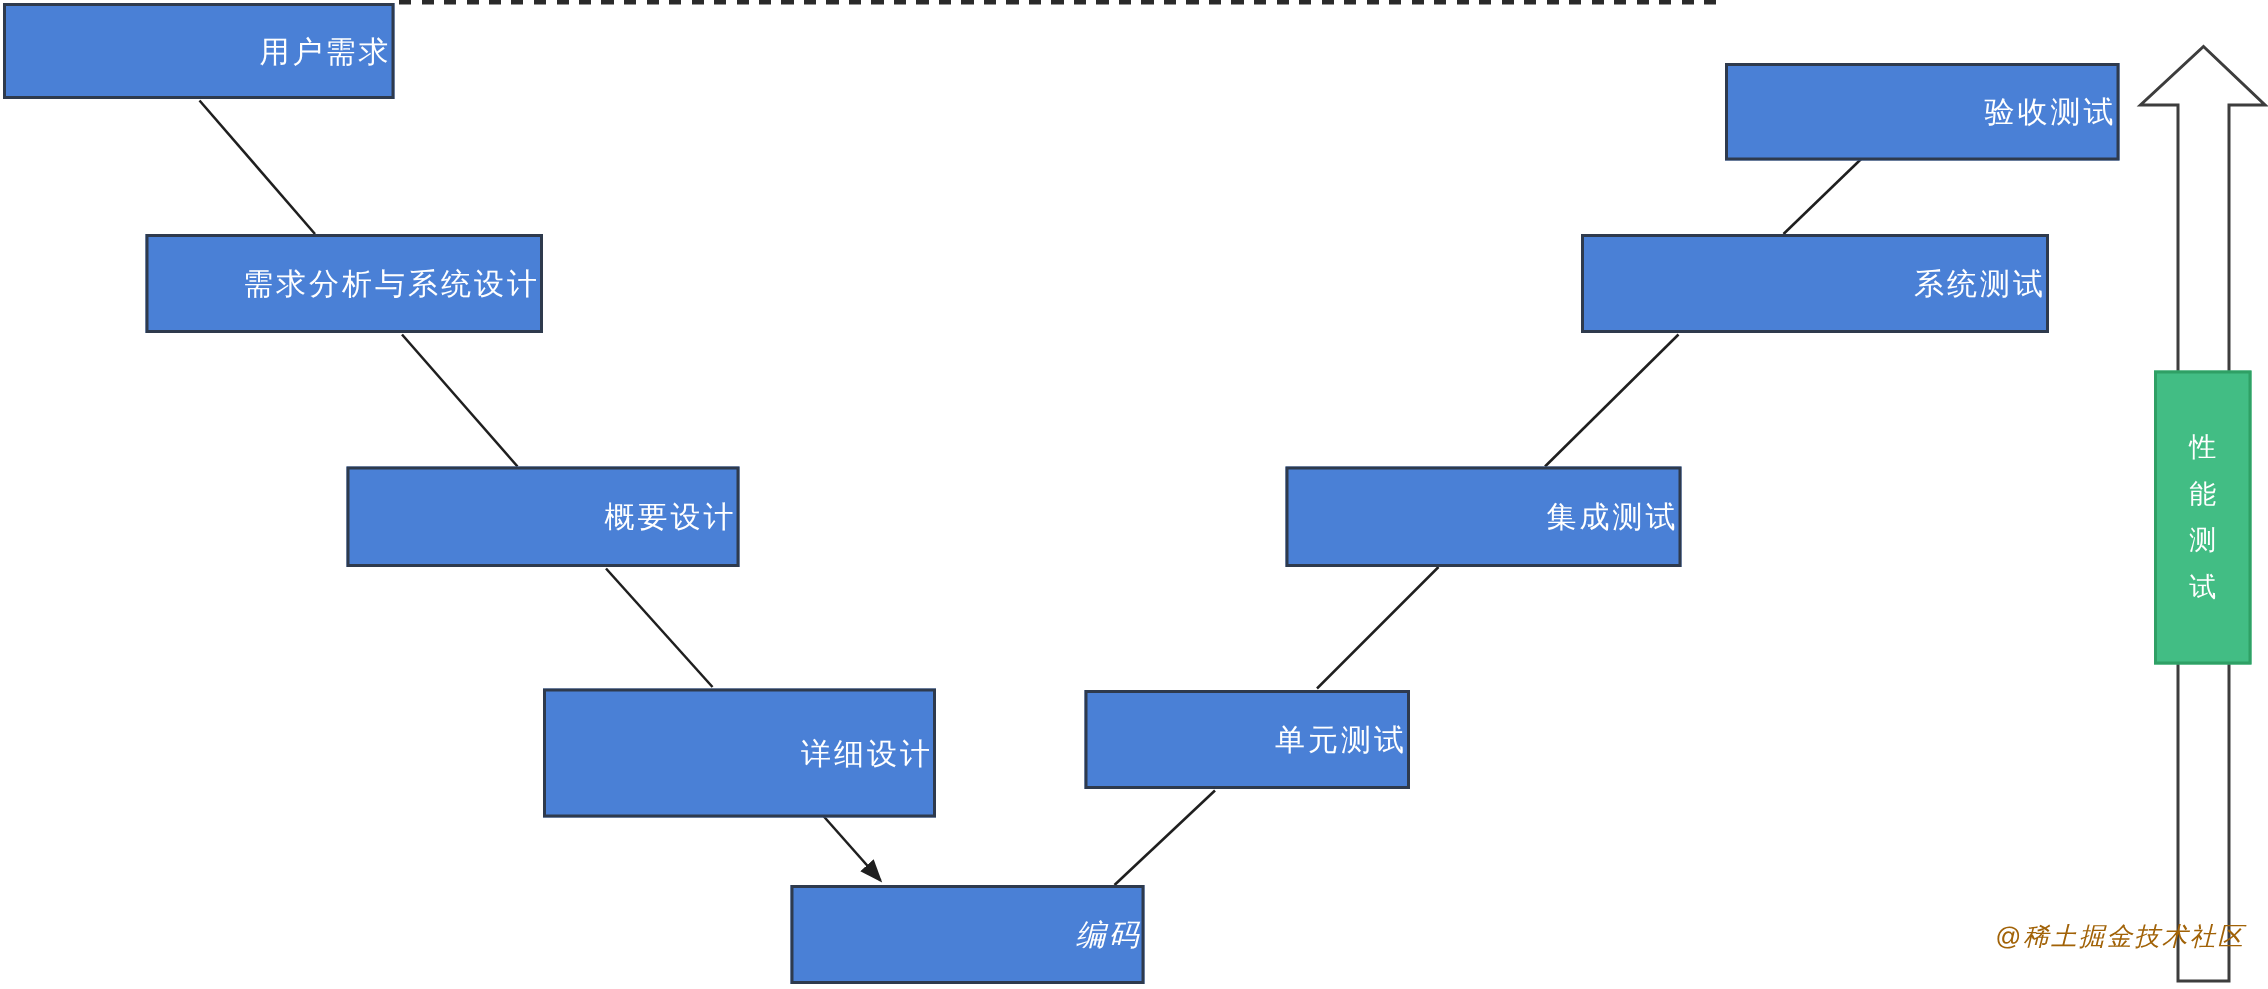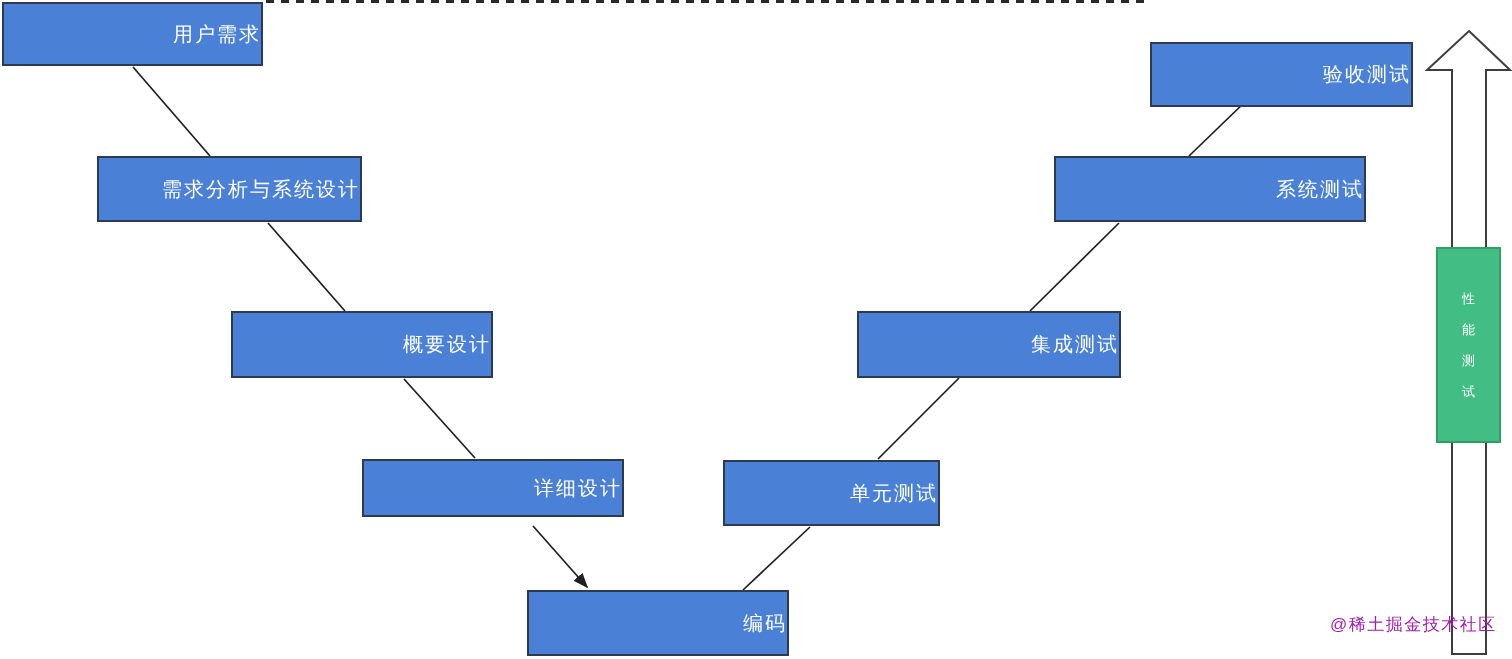--- a/index.html
+++ b/index.html
@@ -27,22 +27,22 @@
     align-items: center;
     justify-content: flex-end;
     font-size: 20px;
     letter-spacing: 2px;
     z-index: 2;
     white-space: nowrap;
   }
   .n1 { left: 2px;    top: 2px;   width: 261px; height: 64px; }
   .n2 { left: 97px;   top: 156px; width: 265px; height: 66px; }
   .n3 { left: 231px;  top: 311px; width: 262px; height: 67px; }
-  .n4 { left: 362px;  top: 459px; width: 262px; height: 58px; }
-  .n5 { left: 527px;  top: 590px; width: 262px; height: 66px; }
+  .n4 { left: 362px;  top: 459px; width: 262px; height: 86px; }
+  .n5 { left: 527px;  top: 590px; width: 236px; height: 66px; font-style: italic; }
   .n6 { left: 723px;  top: 460px; width: 217px; height: 66px; }
   .n7 { left: 857px;  top: 311px; width: 264px; height: 67px; }
   .n8 { left: 1035px; top: 156px; width: 312px; height: 66px; margin-left: 19px; }
   .n9 { left: 1150px; top: 2px;   width: 263px; height: 65px; margin-top: 40px; }
   .dashed-top {
     position: absolute;
     left: 266px; top: 0;
     width: 882px; height: 3px;
     background: repeating-linear-gradient(90deg, #2a2a2a 0 8px, transparent 8px 15px);
     z-index: 1;
@@ -57,31 +57,32 @@
     color: #ffffff;
     display: flex;
     align-items: center;
     justify-content: center;
     z-index: 3;
   }
   .perf-label {
     width: 22px;
     word-break: break-all;
     line-height: 31px;
-    font-size: 13px;
+    font-size: 18px;
     text-align: center;
   }
   .watermark {
     position: absolute;
     left: 1330px; top: 613px;
-    color: #a21caf;
+    color: #a16207;
     font-size: 17px;
     letter-spacing: 1.5px;
     z-index: 4;
     white-space: nowrap;
+    font-style: italic;
   }
 </style>
 </head>
 <body>
 
 <div class="canvas">
 
   <div class="dashed-top"></div>
 
   <svg class="lines-layer" width="1512" height="659" viewBox="0 0 1512 659" xmlns="http://www.w3.org/2000/svg">

